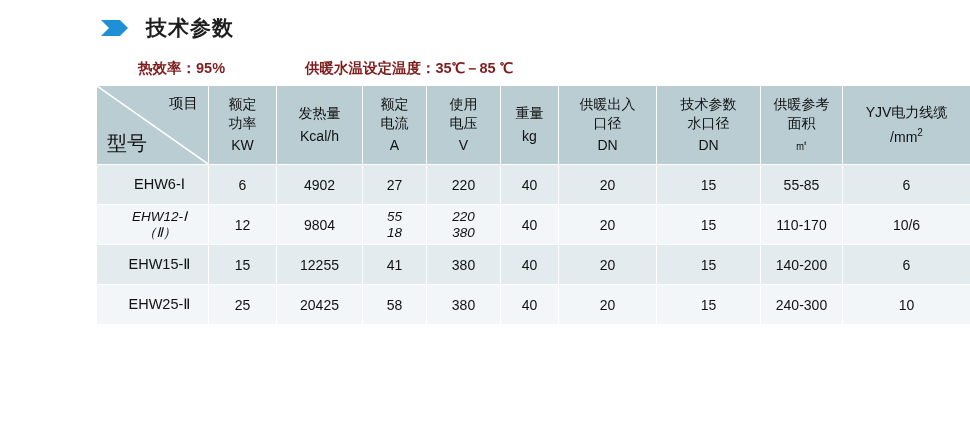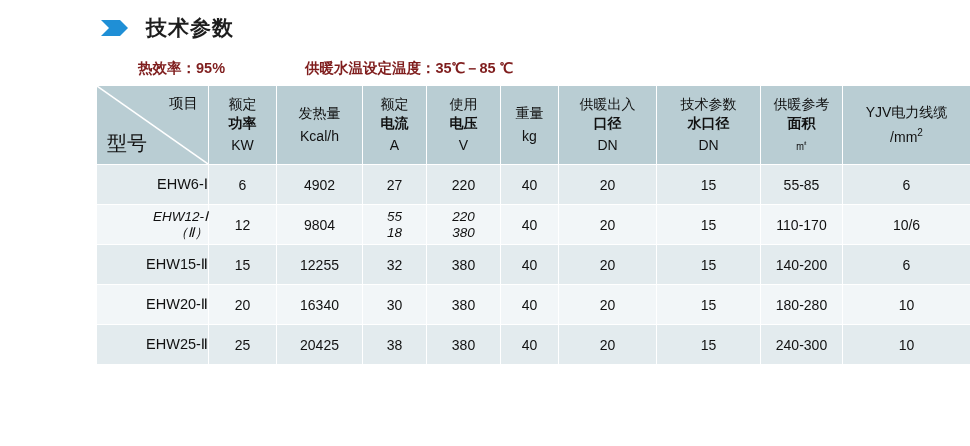--- a/index.html
+++ b/index.html
@@ -111,31 +111,31 @@
     top: 8px;
     font-size: 14.5px;
   }
   .corner-bottom {
     position: absolute;
     left: 10px;
     bottom: 7px;
     font-size: 20px;
   }
   .hdr-l1 { display: block; }
-  .hdr-l2 { display: block; font-weight: bold; }
+  .hdr-l2 { display: block; }
   .hdr-unit { display: block; margin-top: 4px; }
 
   tbody td {
     height: 39px;
     background: #eef3f5;
   }
   tbody tr:nth-child(odd) td { background: #e3ebee; }
   tbody tr:nth-child(even) td { background: #f2f6f8; }
   tbody td.model {
-    text-align: right;
+    text-align: center;
     padding-left: 14px;
     font-size: 14.5px;
     line-height: 1.2;
   }
   tbody td.two-line {
     line-height: 1.15;
     font-size: 13.5px;
     font-style: italic;
   }
   .sup { font-size: 10px; vertical-align: super; }
@@ -250,45 +250,33 @@
           <td>40</td>
           <td>20</td>
           <td>15</td>
           <td>110-170</td>
           <td>10/6</td>
         </tr>
         <tr>
           <td class="model">EHW15-Ⅱ</td>
           <td>15</td>
           <td>12255</td>
-          <td>32</td>
+          <td>41</td>
           <td>380</td>
           <td>40</td>
           <td>20</td>
           <td>15</td>
           <td>140-200</td>
           <td>6</td>
-        </tr>
-        <tr>
-          <td class="model">EHW20-Ⅱ</td>
-          <td>20</td>
-          <td>16340</td>
-          <td>30</td>
-          <td>380</td>
-          <td>40</td>
-          <td>20</td>
-          <td>15</td>
-          <td>180-280</td>
-          <td>10</td>
         </tr>
         <tr>
           <td class="model">EHW25-Ⅱ</td>
           <td>25</td>
           <td>20425</td>
-          <td>38</td>
+          <td>58</td>
           <td>380</td>
           <td>40</td>
           <td>20</td>
           <td>15</td>
           <td>240-300</td>
           <td>10</td>
         </tr>
       </tbody>
     </table>
   </div>

